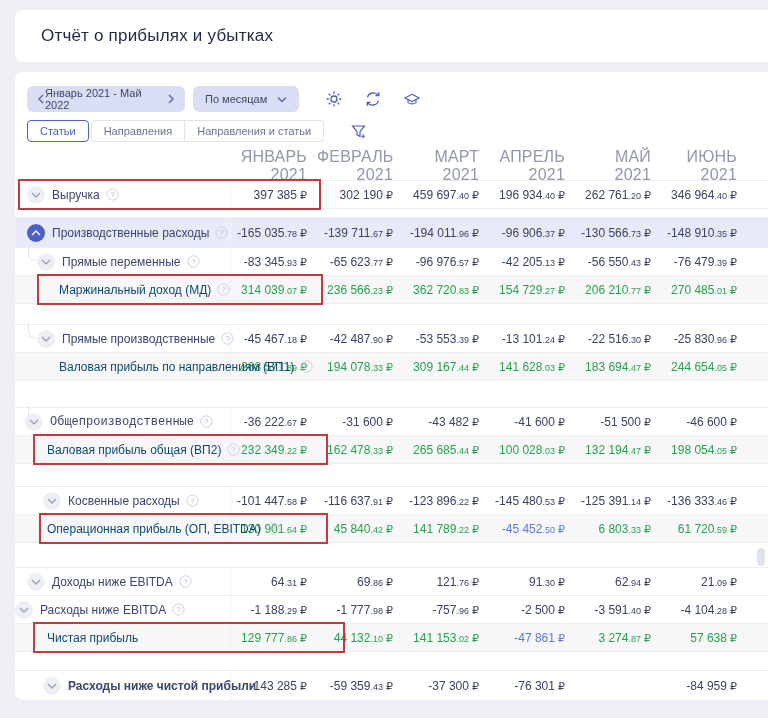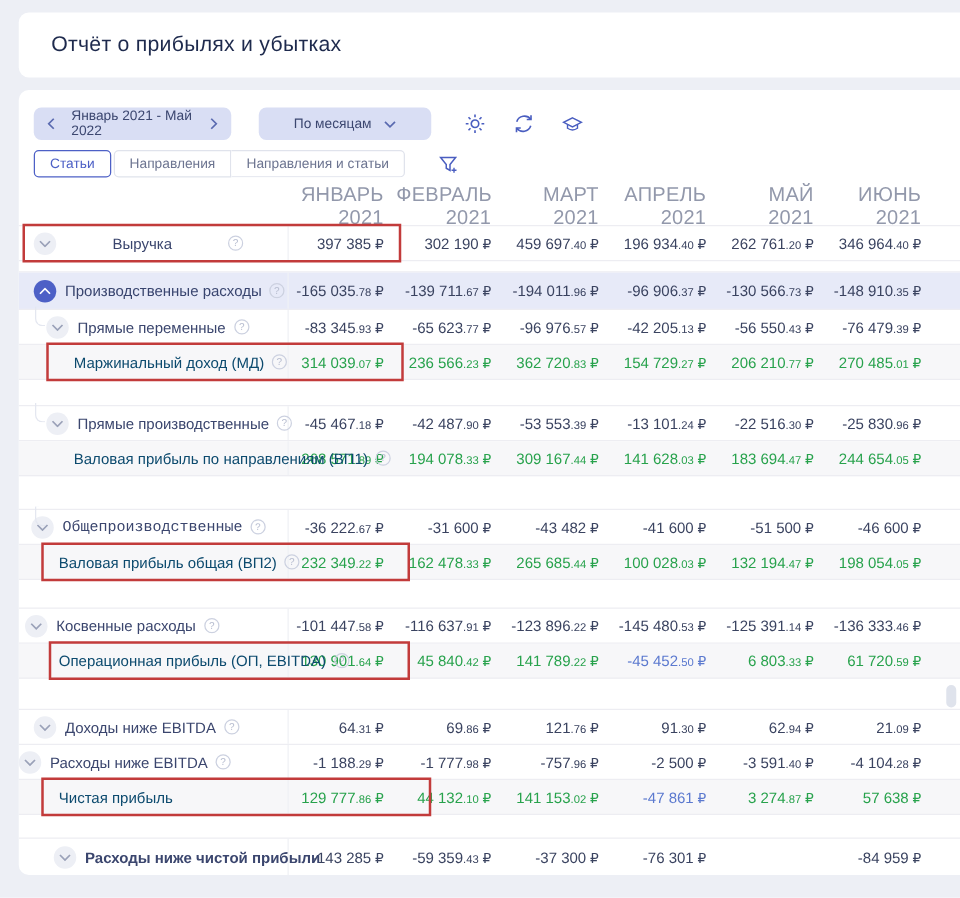--- a/index.html
+++ b/index.html
@@ -8,22 +8,22 @@
   .title-card { position:absolute; left:15px; top:10px; width:780px; height:52px;
     background:#fff; border-radius:8px; display:flex; align-items:center; padding-left:26px; }
   .title-card h1 { font-size:17px; font-weight:400; color:#1e2a4d; letter-spacing:.2px; }
   .main-card { position:absolute; left:15px; top:72px; width:780px; height:628px;
     background:#fff; border-radius:8px; overflow:hidden; }
   
   .toolbar { padding:14px 16px 0 12px; }
   .tb-row1 { display:flex; align-items:center; height:26px; }
   .pill { height:26px; background:#d9def4; border-radius:6px; display:flex; align-items:center;
     color:#3c4770; font-size:11px; cursor:pointer; }
-  .pill.period { width:158px; justify-content:space-between; padding:0 10px;gap:12px; }
-  .pill.granularity { margin-left:22px; padding:0 28px; gap:10px; }
+  .pill.period { width:158px; justify-content:space-between; padding:0 10px; }
+  .pill.granularity { margin-left:8px; padding:0 12px; gap:10px; }
   .pill .chev { display:flex; align-items:center; color:#5a6ab0; }
   .icon-btns { display:flex; align-items:center; margin-left:26px; gap:21px; }
   .icon-btn { width:18px; height:18px; color:#4a5ec0; cursor:pointer; display:flex; align-items:center; justify-content:center; }
   .tb-row2 { display:flex; align-items:center; margin-top:8px; height:22px; }
   .tab { height:22px; display:flex; align-items:center; padding:0 12px; font-size:11px;
     border:1px solid #e0e3ec; color:#6d7591; background:#fff; cursor:pointer; }
   .tab.active { border:1px solid #4d60c6; color:#4d60c6; border-radius:4px; position:relative; z-index:2; }
   .tab.mid { border-radius:4px 0 0 4px; margin-left:2px; }
   .tab.last { border-left:none; border-radius:0 4px 4px 0; }
   .filter-btn { margin-left:26px; color:#4a5ec0; cursor:pointer; display:flex; align-items:center; }
@@ -132,21 +132,21 @@
       <div class="hcell">ФЕВРАЛЬ 2021</div>
       <div class="hcell">МАРТ 2021</div>
       <div class="hcell">АПРЕЛЬ 2021</div>
       <div class="hcell">МАЙ 2021</div>
       <div class="hcell">ИЮНЬ 2021</div>
     </div>
   <div class="groups" id="groups">
       <div class="group-block">
         <div class="grid row normal">
           <div class="annotation" style="left: 3px; width: 303px;"></div>
-          <div class="cell-label" style="padding-left: 12px; gap: 38px;">
+          <div class="cell-label" style="padding-left: 12px;">
             <span class="toggle">
               <svg width="10" height="6" viewBox="0 0 10 6">
                 <polyline points="1,1 5,5 9,1" fill="none" stroke="currentColor" stroke-width="1.4"></polyline>
               </svg>
             </span>
             <span class="row-label">Выручка</span>
             <span class="help">
               <svg width="13" height="13" viewBox="0 0 13 13">
                 <circle cx="6.5" cy="6.5" r="5.6" fill="none" stroke="#ccd1e0" stroke-width="1"></circle>
                 <text x="6.5" y="9.2" font-size="8" text-anchor="middle" fill="#b7bdd0">?</text>
@@ -310,21 +310,21 @@
           <div class="cell-val green"><span class="int">162 478</span><span class="dec">.33</span><span class="cur">&nbsp;₽</span></div>
           <div class="cell-val green"><span class="int">265 685</span><span class="dec">.44</span><span class="cur">&nbsp;₽</span></div>
           <div class="cell-val green"><span class="int">100 028</span><span class="dec">.03</span><span class="cur">&nbsp;₽</span></div>
           <div class="cell-val green"><span class="int">132 194</span><span class="dec">.47</span><span class="cur">&nbsp;₽</span></div>
           <div class="cell-val green"><span class="int">198 054</span><span class="dec">.05</span><span class="cur">&nbsp;₽</span></div>
         </div>
       </div>
       <div class="g-gap22"></div>
       <div class="group-block">
         <div class="grid row normal">
-          <div class="cell-label" style="padding-left: 5px; align-items: center;">
+          <div class="cell-label" style="padding-left: 28px; align-items: center;">
             <span class="toggle">
               <svg width="10" height="6" viewBox="0 0 10 6">
                 <polyline points="1,1 5,5 9,1" fill="none" stroke="currentColor" stroke-width="1.4"></polyline>
               </svg>
             </span>
             <span class="row-label">Косвенные расходы</span>
             <span class="help">
               <svg width="13" height="13" viewBox="0 0 13 13">
                 <circle cx="6.5" cy="6.5" r="5.6" fill="none" stroke="#ccd1e0" stroke-width="1"></circle>
                 <text x="6.5" y="9.2" font-size="8" text-anchor="middle" fill="#b7bdd0">?</text>

